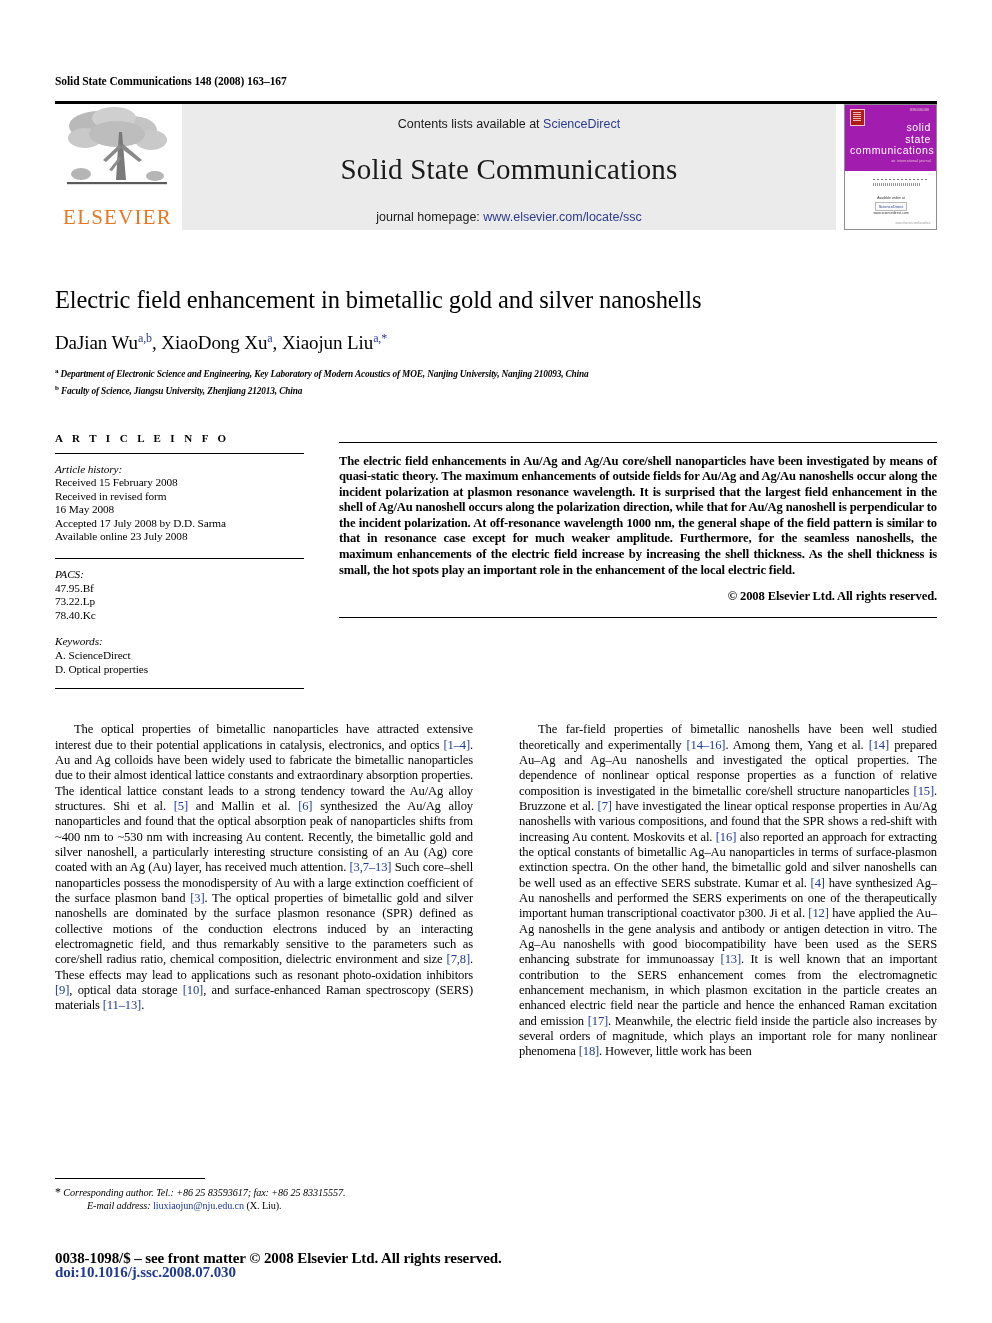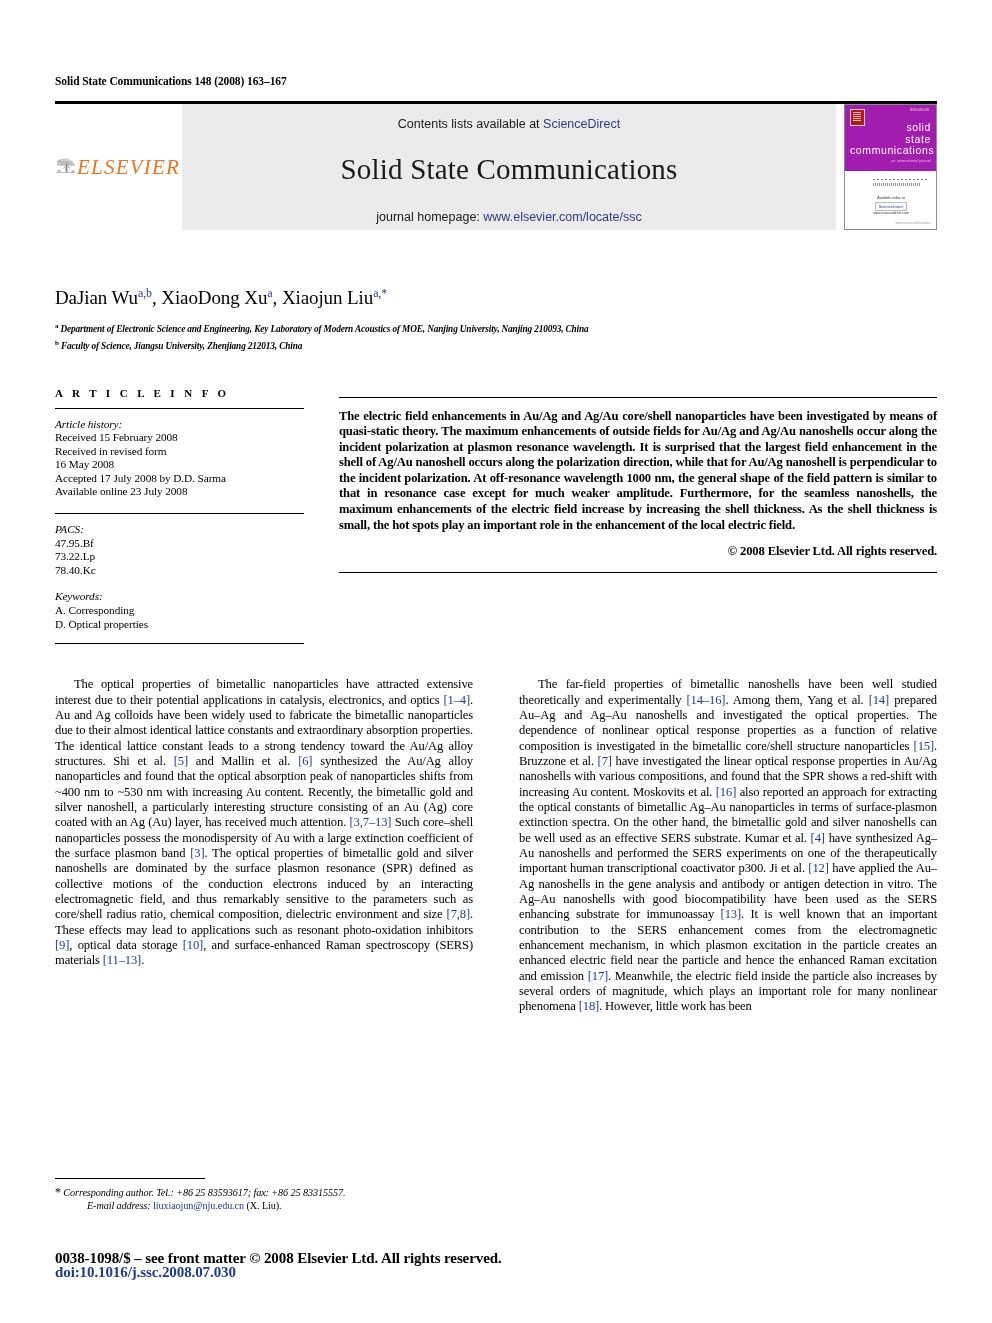--- a/index.html
+++ b/index.html
@@ -38,26 +38,25 @@
     margin-top: 13px;
     border-top: 3px solid #000;
     display: flex;
     align-items: stretch;
     height: 126px;
   }
   .elsevier-logo {
     width: 125px;
     flex: 0 0 125px;
     display: flex;
-    flex-direction: row;
+    flex-direction: column;
     justify-content: space-between;
     align-items: center;
     padding-bottom: 2px;
     box-sizing: border-box;
-    font-style: italic;
   }
   .tree-svg { display:block; }
   .elsevier-word {
     font-family: "Liberation Serif", serif;
     color: #E87722;
     font-size: 21px;
     letter-spacing: 1.2px;
     line-height: 22px;
     margin-top: 1px;
   }
@@ -362,20 +361,21 @@
           <span>Available online at</span><br>
           <span class="sd-badge">ScienceDirect</span><br>
           <span>www.sciencedirect.com</span>
         </div>
         <div class="cover-bottom-tiny">www.elsevier.com/locate/ssc</div>
       </div>
     </div>
   </div>
 
   <div class="title-block">
+    <h1 class="paper-title">Electric field enhancement in bimetallic gold and silver nanoshells</h1>
 
     <div class="authors">
       <span>DaJian Wu</span><sup>a,b</sup><span>, </span><span>XiaoDong Xu</span><sup>a</sup><span>, </span><span>Xiaojun Liu</span><sup>a,*</sup>
     </div>
 
     <div class="affil">
       <div><sup>a</sup> <span>Department of Electronic Science and Engineering, Key Laboratory of Modern Acoustics of MOE, Nanjing University, Nanjing 210093, China</span></div>
       <div><sup>b</sup> <span>Faculty of Science, Jiangsu University, Zhenjiang 212013, China</span></div>
     </div>
   </div>
@@ -399,21 +399,21 @@
 
       <div class="info-body">
         <div class="it">PACS:</div>
         <div>47.95.Bf</div>
         <div>73.22.Lp</div>
         <div>78.40.Kc</div>
       </div>
 
       <div class="info-body kw-block">
         <div class="it">Keywords:</div>
-        <div>A. Corresponding</div>
+        <div>A. ScienceDirect</div>
         <div>D. Optical properties</div>
       </div>
 
       <div class="info-bottom-rule"></div>
     </div>
 
     <div class="col-abs">
       <div class="rule-thin2"></div>
       <div class="abstract-body">The electric field enhancements in Au/Ag and Ag/Au core/shell nanoparticles have been investigated by means of quasi-static theory. The maximum enhancements of outside fields for Au/Ag and Ag/Au nanoshells occur along the incident polarization at plasmon resonance wavelength. It is surprised that the largest field enhancement in the shell of Ag/Au nanoshell occurs along the polarization direction, while that for Au/Ag nanoshell is perpendicular to the incident polarization. At off-resonance wavelength 1000 nm, the general shape of the field pattern is similar to that in resonance case except for much weaker amplitude. Furthermore, for the seamless nanoshells, the maximum enhancements of the electric field increase by increasing the shell thickness. As the shell thickness is small, the hot spots play an important role in the enhancement of the local electric field.</div>
       <div class="copyright">© 2008 Elsevier Ltd. All rights reserved.</div>

